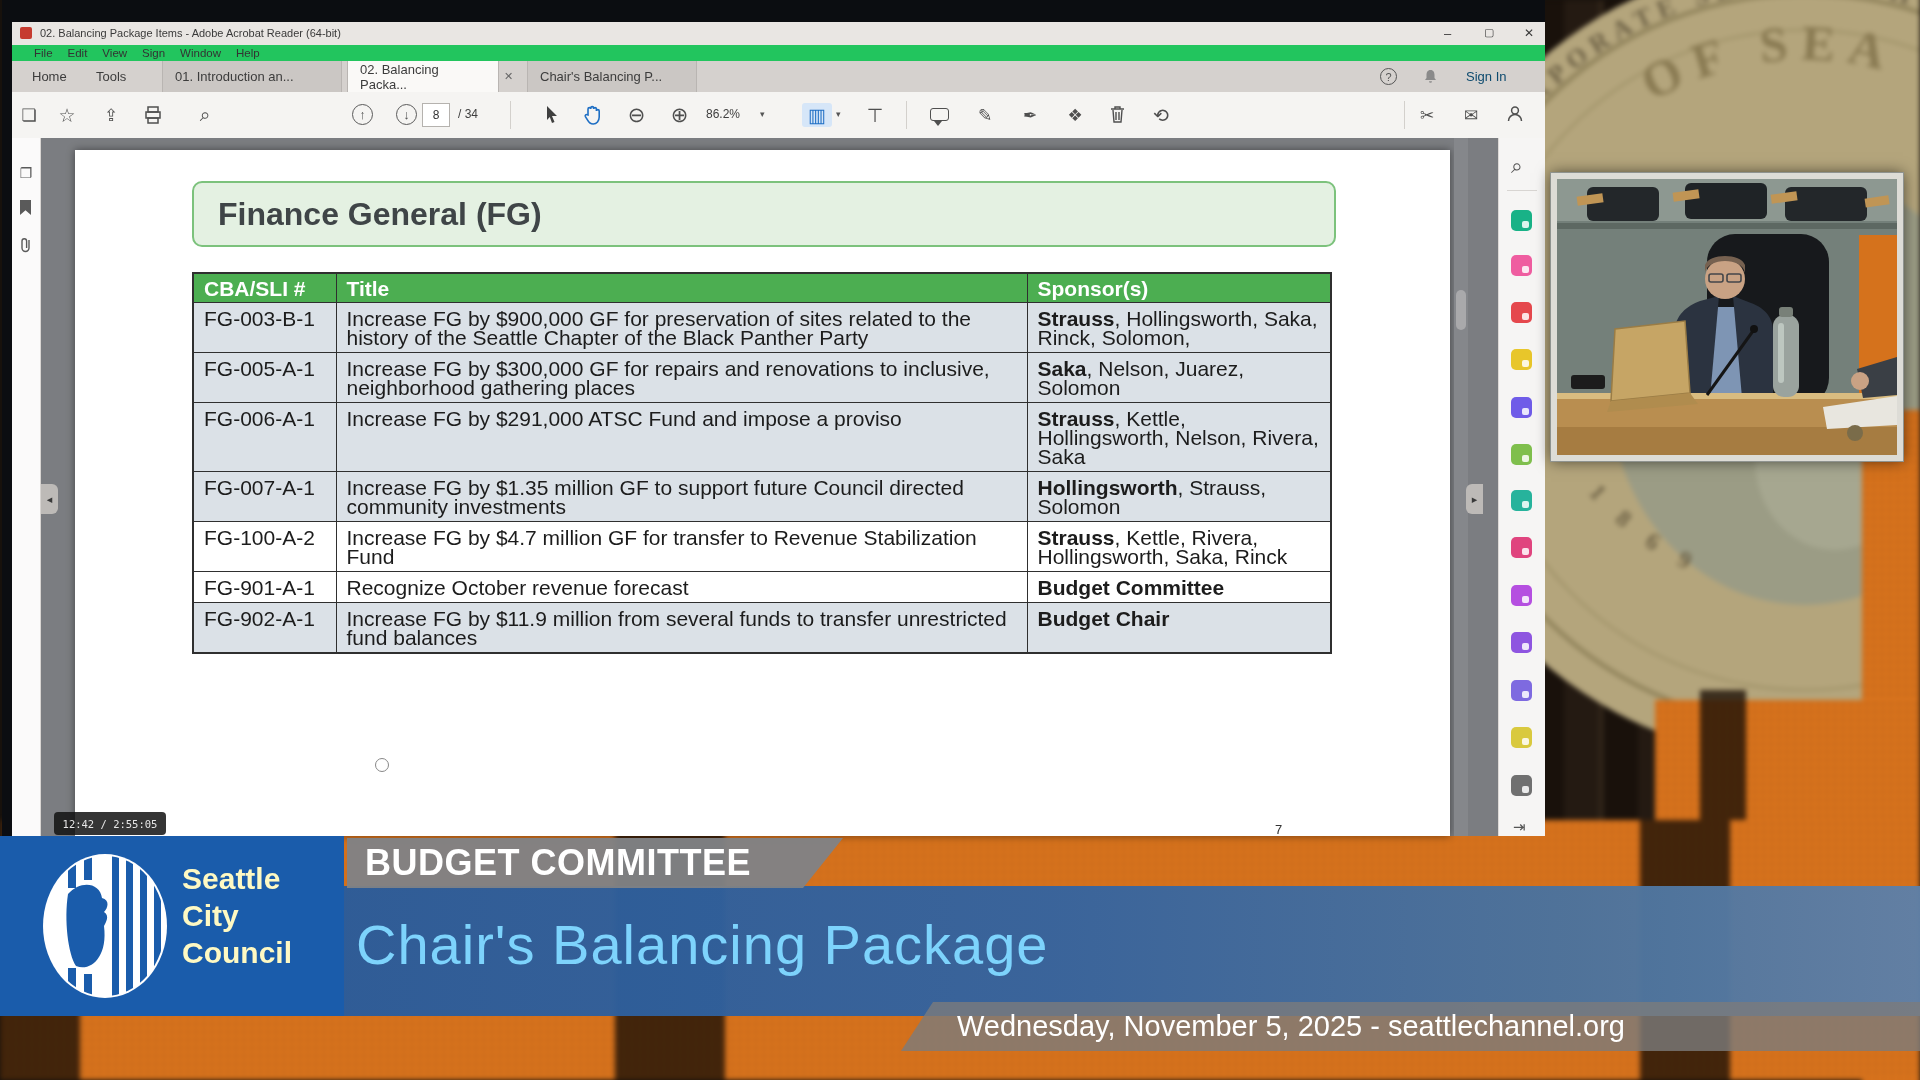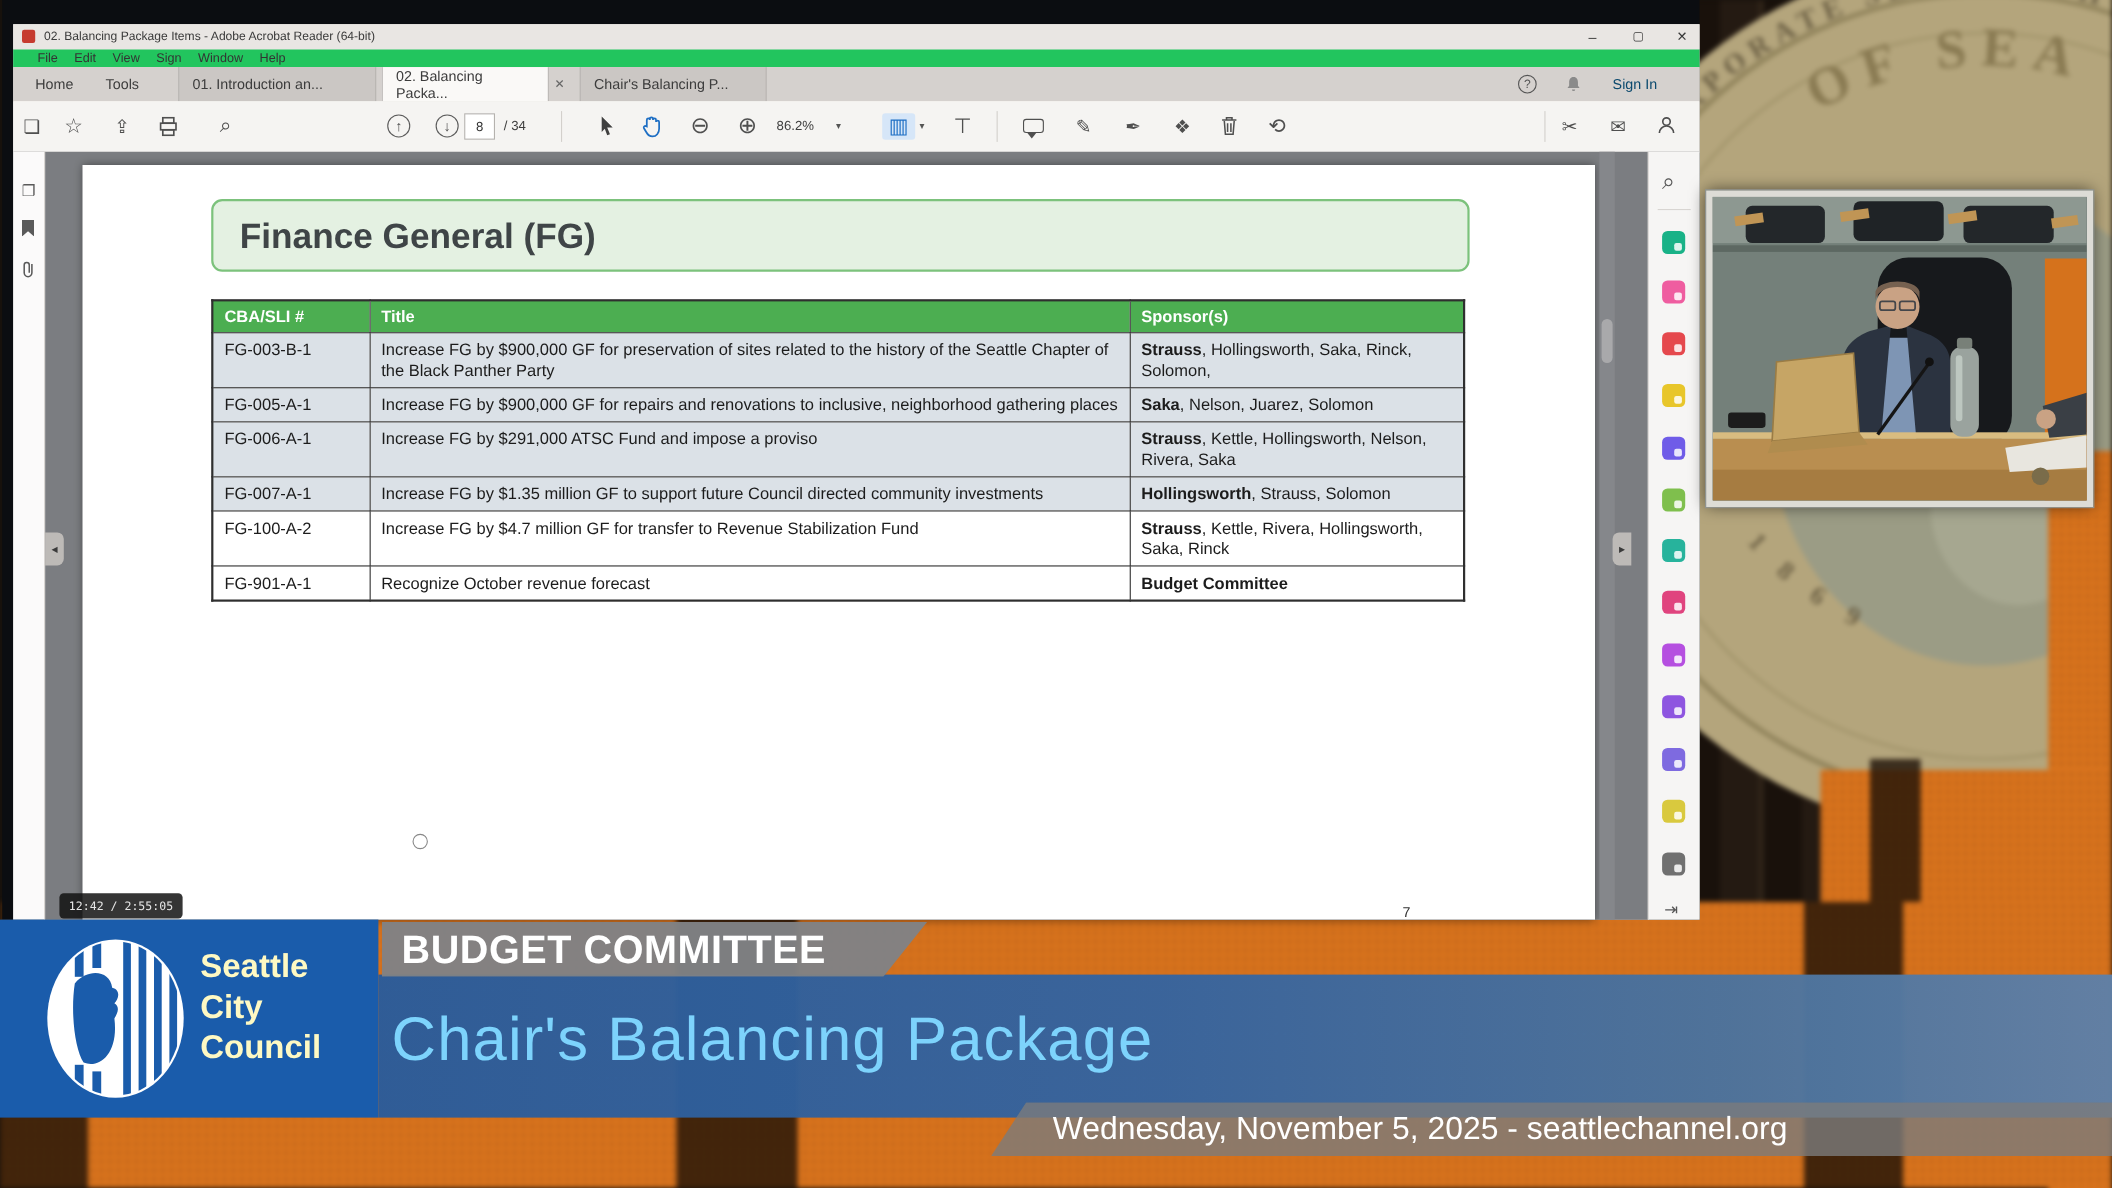--- a/index.html
+++ b/index.html
@@ -41,21 +41,21 @@
   .caret{font-size:9px;color:#555;}
   #docarea{position:absolute;left:0;top:116px;width:100%;height:698px;background:#7b7d81;}
   #leftrail{position:absolute;left:0;top:0;width:28px;height:100%;background:#fbfafa;border-right:1px solid #d8d5d2;}
   .railico{position:absolute;left:5px;width:18px;height:18px;display:flex;align-items:center;justify-content:center;
            font-size:14px;color:#5a5a5a;}
   #page{position:absolute;left:63px;top:12px;width:1375px;height:686px;background:#fff;box-shadow:0 0 8px rgba(0,0,0,.45);}
   #greenbox{position:absolute;left:117px;top:31px;width:1144px;height:66px;background:#e4f1e2;border:2px solid #7cc27c;
             border-radius:10px;box-sizing:border-box;font-size:32px;font-weight:bold;color:#3f4547;
             display:flex;align-items:center;padding-left:24px;}
   #fgtable{position:absolute;left:117px;top:122px;width:1138px;border-collapse:collapse;table-layout:fixed;
-           font-size:15px;color:#1c1c1c;}
+           font-size:21px;color:#1c1c1c;}
   #fgtable th,#fgtable td{border:1px solid #2f2f2f;padding:6px 10px 5px 10px;line-height:19px;vertical-align:top;
            overflow:hidden;text-align:left;}
   #fgtable{border:2px solid #2f2f2f;}
   #fgtable th{background:#4cae51;color:#fff;font-weight:bold;padding-top:5px;padding-bottom:4px;}
   tr.shade td{background:#dbe1e7;}
   tr.thick td{border-top:3px solid #8b9299;}
   .sl{font-weight:bold;}
   #scrolltrack{position:absolute;right:77px;top:0;width:14px;height:100%;background:#85878b;}
   #scrollthumb{position:absolute;left:2px;top:152px;width:10px;height:40px;background:#a9a9ab;border-radius:5px;}
   #rightrail{position:absolute;right:0;top:0;width:46px;height:100%;background:#f6f5f4;border-left:1px solid #ddd9d6;}
@@ -231,21 +231,21 @@
               </tr>
             </thead>
             <tbody>
               <tr class="shade">
                 <td>FG-003-B-1</td>
                 <td>Increase FG by $900,000 GF for preservation of sites related to the history of the Seattle Chapter of the Black Panther Party</td>
                 <td><span class="sl">Strauss</span><span>, Hollingsworth, Saka, Rinck, Solomon,</span></td>
               </tr>
               <tr class="shade">
                 <td>FG-005-A-1</td>
-                <td>Increase FG by $900,000 GF for repairs and renovations to inclusive, neighborhood gathering places</td>
+                <td>Increase FG by $300,000 GF for repairs and renovations to inclusive, neighborhood gathering places</td>
                 <td><span class="sl">Saka</span><span>, Nelson, Juarez, Solomon</span></td>
               </tr>
               <tr class="shade">
                 <td>FG-006-A-1</td>
                 <td>Increase FG by $291,000 ATSC Fund and impose a proviso</td>
                 <td><span class="sl">Strauss</span><span>, Kettle, Hollingsworth, Nelson, Rivera, Saka</span></td>
               </tr>
               <tr class="shade">
                 <td>FG-007-A-1</td>
                 <td>Increase FG by $1.35 million GF to support future Council directed community investments</td>
@@ -253,20 +253,25 @@
               </tr>
               <tr>
                 <td>FG-100-A-2</td>
                 <td>Increase FG by $4.7 million GF for transfer to Revenue Stabilization Fund</td>
                 <td><span class="sl">Strauss</span><span>, Kettle, Rivera, Hollingsworth, Saka, Rinck</span></td>
               </tr>
               <tr>
                 <td>FG-901-A-1</td>
                 <td>Recognize October revenue forecast</td>
                 <td><span class="sl">Budget Committee</span></td>
+              </tr>
+              <tr class="shade thick">
+                <td>FG-902-A-1</td>
+                <td>Increase FG by $11.9 million from several funds to transfer unrestricted fund balances</td>
+                <td><span class="sl">Budget Chair</span></td>
               </tr>
             </tbody>
           </table>
 
           <span class="abs" style="left:300px;top:608px;width:12px;height:12px;border:1.6px solid #888;border-radius:50%;"></span>
           <span class="abs" style="left:1200px;top:672px;font-size:13px;color:#333;">7</span>
         </div>
 
         <div id="scrolltrack">
           <div id="scrollthumb"></div>

